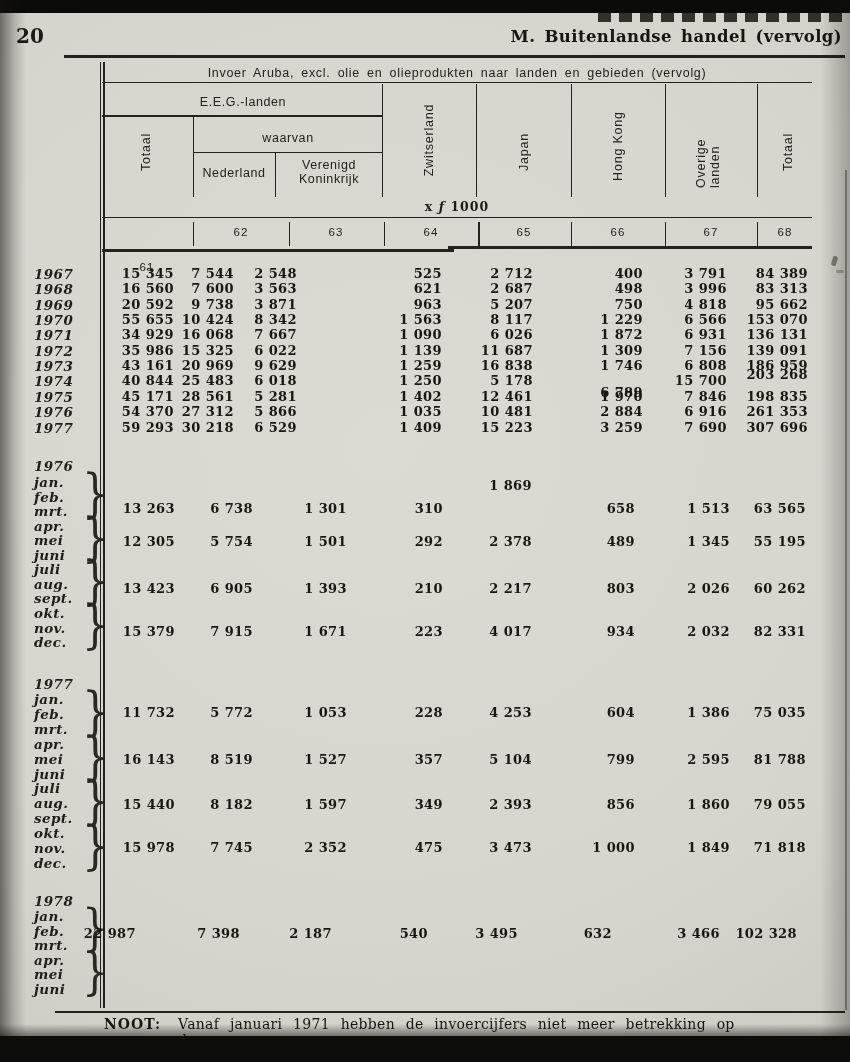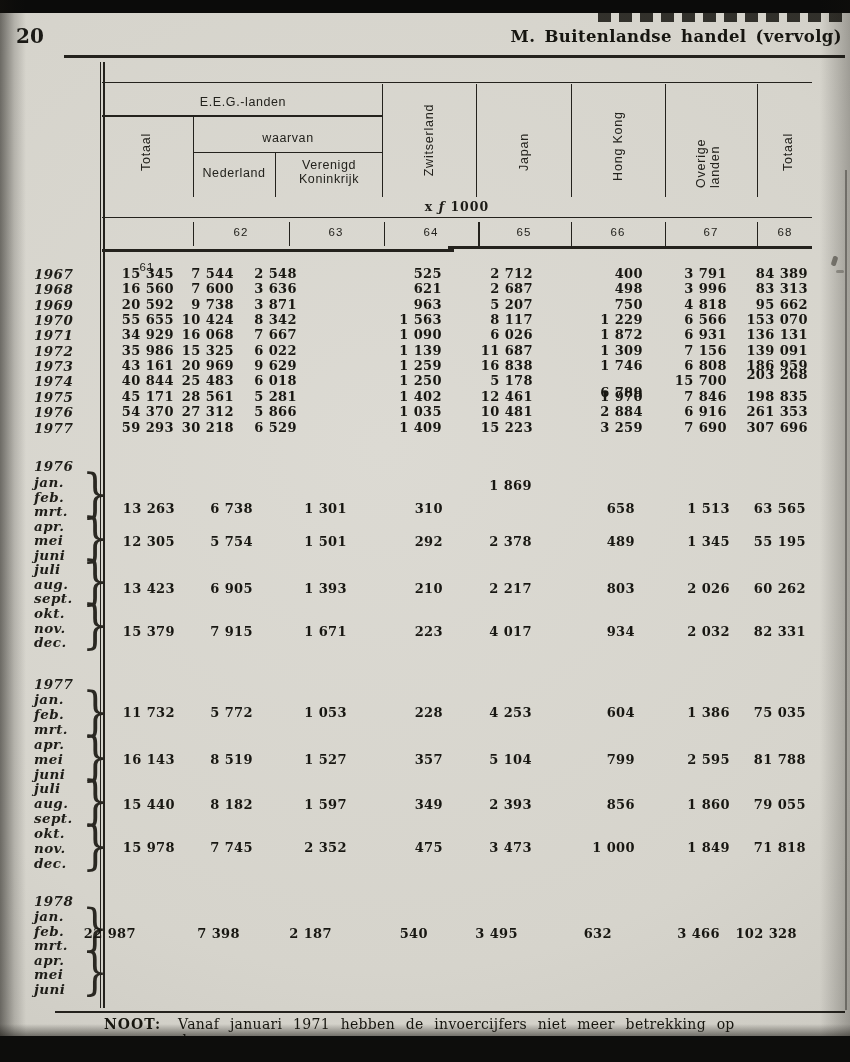--- a/index.html
+++ b/index.html
@@ -68,20 +68,21 @@
 
 <div id="paper">
 
   <div class="page-num">20</div>
   <div class="hdr-right">M.  Buitenlandse handel (vervolg)</div>
   <div class="hl" style="left:64px;top:55px;width:781px;height:3px;"></div>
 
   <div class="vl" style="left:100px;top:62px;width:1px;height:946px;"></div>
   <div class="vl" style="left:103px;top:62px;width:2px;height:946px;"></div>
 
+  <div class="sans t-title">Invoer Aruba, excl. olie en olieprodukten naar landen en gebieden (vervolg)</div>
   <div class="hl" style="left:102px;top:82px;width:710px;height:1px;"></div>
 
   <div class="sans lbl ctr" style="left:243px;top:95px;">E.E.G.-landen</div>
   <div class="hl" style="left:102px;top:115px;width:280px;height:1.5px;"></div>
   <div class="sans rot" style="left:146px;top:152px;">Totaal</div>
   <div class="sans lbl ctr" style="left:288px;top:131px;">waarvan</div>
   <div class="hl" style="left:193px;top:152px;width:189px;height:1px;"></div>
   <div class="sans lbl ctr" style="left:234px;top:166px;">Nederland</div>
   <div class="sans lbl ctr" style="left:329px;top:158px;white-space:normal;width:80px;line-height:1.15;">Verenigd Koninkrijk</div>
   <div class="sans rot" style="left:429px;top:140px;">Zwitserland</div>
@@ -131,21 +132,21 @@
       <span class="num" style="top: 266px; right: 616px;">7 544</span>
       <span class="num" style="top: 266px; right: 553px;">2 548</span>
       <span class="num" style="top: 266px; right: 408px;">525</span>
       <span class="num" style="top: 266px; right: 317px;">2 712</span>
       <span class="num" style="top: 266px; right: 207px;">400</span>
       <span class="num" style="top: 266px; right: 123px;">3 791</span>
       <span class="num" style="top: 266px; right: 42px;">84 389</span>
       <div class="stub" style="top: 281.35px;">1968</div>
       <span class="num" style="top: 281.35px; right: 676px;">16 560</span>
       <span class="num" style="top: 281.35px; right: 616px;">7 600</span>
-      <span class="num" style="top: 281.35px; right: 553px;">3 636</span>
+      <span class="num" style="top: 281.35px; right: 553px;">3 563</span>
       <span class="num" style="top: 281.35px; right: 408px;">621</span>
       <span class="num" style="top: 281.35px; right: 317px;">2 687</span>
       <span class="num" style="top: 281.35px; right: 207px;">498</span>
       <span class="num" style="top: 281.35px; right: 123px;">3 996</span>
       <span class="num" style="top: 281.35px; right: 42px;">83 313</span>
       <div class="stub" style="top: 296.7px;">1969</div>
       <span class="num" style="top: 296.7px; right: 676px;">20 592</span>
       <span class="num" style="top: 296.7px; right: 616px;">9 738</span>
       <span class="num" style="top: 296.7px; right: 553px;">3 871</span>
       <span class="num" style="top: 296.7px; right: 408px;">963</span>

